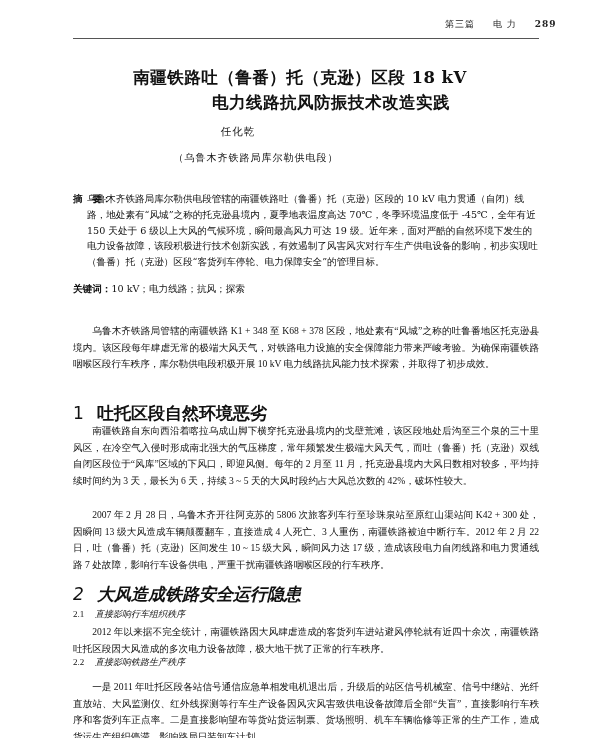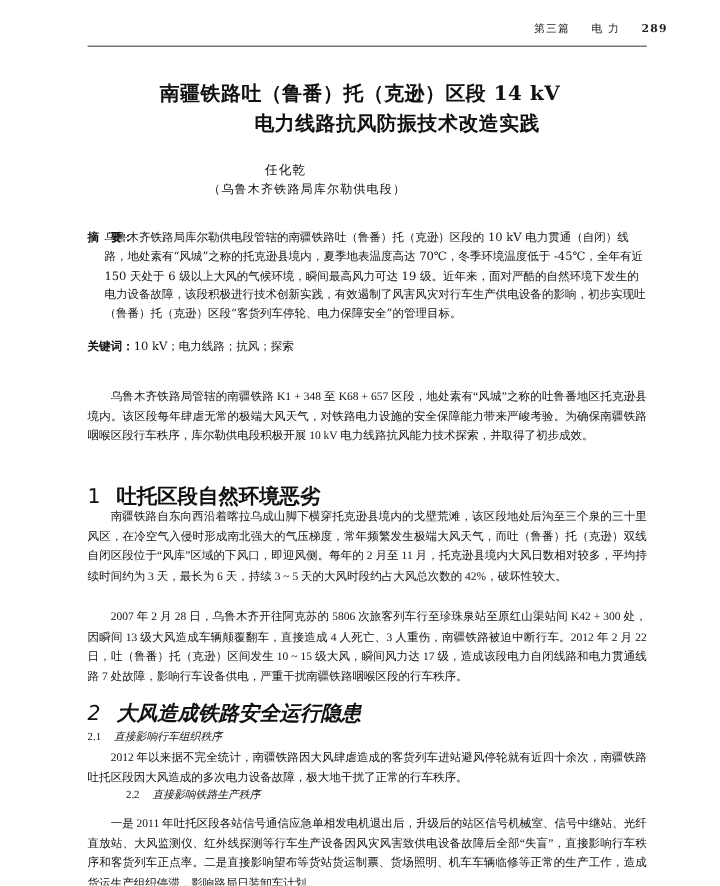--- a/index.html
+++ b/index.html
@@ -19,21 +19,21 @@
     background: #555;
   }
   .title {
     position: absolute; left: 0; width: 600px; text-align: center;
     font-weight: bold; font-size: 16.5px; line-height: 24px;
     font-family: "DejaVu Serif", serif; letter-spacing: 0.5px;
   }
   .title.l1 { top: 66px; }
   .title.l2 { top: 91px; margin-left: 31px; }
   .author {
-    position: absolute; top: 135px; left: 0; width: 476px; text-align: center;
+    position: absolute; top: 125px; left: 0; width: 476px; text-align: center;
     font-size: 10.5px; letter-spacing: 1px;
   }
   .affil {
     position: absolute; top: 151px; left: 0; width: 512px; text-align: center;
     font-size: 10px; letter-spacing: 1px;
   }
   .abstract {
     position: absolute; top: 191px; left: 73px; width: 466px;
     font-size: 9.6px; line-height: 15.8px; font-family: "DejaVu Serif", serif;
   }
@@ -62,48 +62,48 @@
 </head>
 <body>
 
 <div class="running-head">
   <span>第三篇</span>
   <span>电 力</span>
   <span class="page-num">289</span>
 </div>
 <div class="head-rule"></div>
 
-<div class="title l1">南疆铁路吐（鲁番）托（克逊）区段 14 kV</div>
+<div class="title l1">南疆铁路吐（鲁番）托（克逊）区段 18 kV</div>
 <div class="title l2">电力线路抗风防振技术改造实践</div>
 
 <div class="author">任化乾</div>
 <div class="affil">（乌鲁木齐铁路局库尔勒供电段）</div>
 
 <div class="abstract">
   <span class="label">摘　要：</span>
   <div class="body">乌鲁木齐铁路局库尔勒供电段管辖的南疆铁路吐（鲁番）托（克逊）区段的 10 kV 电力贯通（自闭）线路，地处素有“风城”之称的托克逊县境内，夏季地表温度高达 70℃，冬季环境温度低于 -45℃，全年有近 150 天处于 6 级以上大风的气候环境，瞬间最高风力可达 19 级。近年来，面对严酷的自然环境下发生的电力设备故障，该段积极进行技术创新实践，有效遏制了风害风灾对行车生产供电设备的影响，初步实现吐（鲁番）托（克逊）区段“客货列车停轮、电力保障安全”的管理目标。</div>
 </div>
 
 <div class="keywords">
   <span class="label">关键词：</span><span>10 kV；电力线路；抗风；探索</span>
 </div>
 
-<div class="para" style="top:323px;">乌鲁木齐铁路局管辖的南疆铁路 K1 + 348 至 K68 + 657 区段，地处素有“风城”之称的吐鲁番地区托克逊县境内。该区段每年肆虐无常的极端大风天气，对铁路电力设施的安全保障能力带来严峻考验。为确保南疆铁路咽喉区段行车秩序，库尔勒供电段积极开展 10 kV 电力线路抗风能力技术探索，并取得了初步成效。</div>
+<div class="para" style="top:323px;">乌鲁木齐铁路局管辖的南疆铁路 K1 + 348 至 K68 + 378 区段，地处素有“风城”之称的吐鲁番地区托克逊县境内。该区段每年肆虐无常的极端大风天气，对铁路电力设施的安全保障能力带来严峻考验。为确保南疆铁路咽喉区段行车秩序，库尔勒供电段积极开展 10 kV 电力线路抗风能力技术探索，并取得了初步成效。</div>
 
 <div class="h1" style="top:402px;">
   <span class="num">1</span><span>吐托区段自然环境恶劣</span>
 </div>
 <div class="para" style="top:423px;">南疆铁路自东向西沿着喀拉乌成山脚下横穿托克逊县境内的戈壁荒滩，该区段地处后沟至三个泉的三十里风区，在冷空气入侵时形成南北强大的气压梯度，常年频繁发生极端大风天气，而吐（鲁番）托（克逊）双线自闭区段位于“风库”区域的下风口，即迎风侧。每年的 2 月至 11 月，托克逊县境内大风日数相对较多，平均持续时间约为 3 天，最长为 6 天，持续 3 ~ 5 天的大风时段约占大风总次数的 42%，破坏性较大。</div>
 <div class="para" style="top:507px;">2007 年 2 月 28 日，乌鲁木齐开往阿克苏的 5806 次旅客列车行至珍珠泉站至原红山渠站间 K42 + 300 处，因瞬间 13 级大风造成车辆颠覆翻车，直接造成 4 人死亡、3 人重伤，南疆铁路被迫中断行车。2012 年 2 月 22 日，吐（鲁番）托（克逊）区间发生 10 ~ 15 级大风，瞬间风力达 17 级，造成该段电力自闭线路和电力贯通线路 7 处故障，影响行车设备供电，严重干扰南疆铁路咽喉区段的行车秩序。</div>
 
 <div class="h1" style="top:583px;font-style:italic;">
   <span class="num">2</span><span>大风造成铁路安全运行隐患</span>
 </div>
 
 <div class="h2" style="top:608px;">
   <span class="num">2.1</span><span>直接影响行车组织秩序</span>
 </div>
 <div class="para" style="top:624px;">2012 年以来据不完全统计，南疆铁路因大风肆虐造成的客货列车进站避风停轮就有近四十余次，南疆铁路吐托区段因大风造成的多次电力设备故障，极大地干扰了正常的行车秩序。</div>
 
-<div class="h2" style="top:656px;margin-left:32px;">
+<div class="h2" style="top:656px;">
   <span class="num">2.2</span><span>直接影响铁路生产秩序</span>
 </div>
 <div class="para" style="top:679px;">一是 2011 年吐托区段各站信号通信应急单相发电机退出后，升级后的站区信号机械室、信号中继站、光纤直放站、大风监测仪、红外线探测等行车生产设备因风灾风害致供电设备故障后全部“失盲”，直接影响行车秩序和客货列车正点率。二是直接影响望布等货站货运制票、货场照明、机车车辆临修等正常的生产工作，造成货运生产组织停滞，影响路局日装卸车计划。</div>
 
 </body></html>

